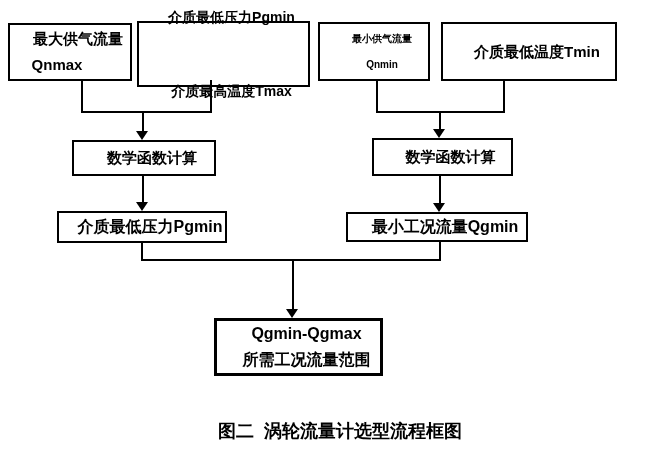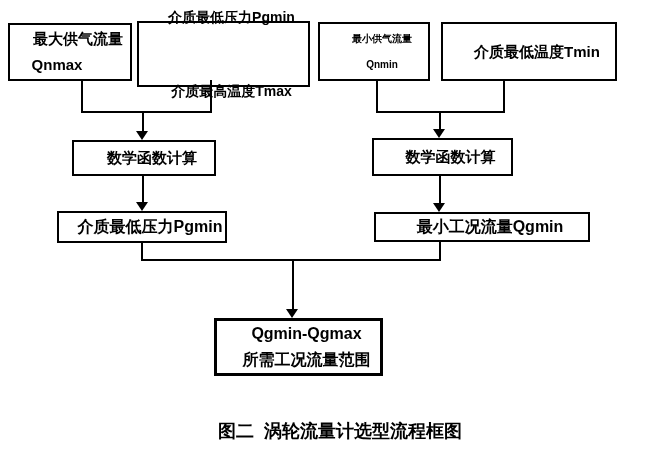--- a/index.html
+++ b/index.html
@@ -104,21 +104,21 @@
   <div class="vline" style="left:142px; top:176px; width:2px; height:28px;"></div>
   <div class="arrowhead" style="left:136px; top:202px;"></div>
 
   <div class="vline" style="left:439px; top:176px; width:2px; height:28px;"></div>
   <div class="arrowhead" style="left:433px; top:203px;"></div>
 
   <div class="box" style="left:57px; top:211px; width:170px; height:32px; font-size:16px;">
     <div>介质最低压力Pgmin</div>
   </div>
 
-  <div class="box" style="left:374px; top:212px; width:216px; height:30px; font-size:16px;">
+  <div class="box" style="left:346px; top:212px; width:182px; height:30px; font-size:16px;">
     <div>最小工况流量Qgmin</div>
   </div>
 
   <div class="vline" style="left:141px; top:243px; width:2px; height:18px;"></div>
   <div class="vline" style="left:439px; top:242px; width:2px; height:19px;"></div>
   <div class="hline" style="left:141px; top:259px; width:300px; height:2px;"></div>
   <div class="vline" style="left:292px; top:259px; width:2px; height:51px;"></div>
   <div class="arrowhead" style="left:286px; top:309px;"></div>
 
   <div class="box thick" style="left:214px; top:318px; width:169px; height:58px; font-size:16px; line-height:26px;">

